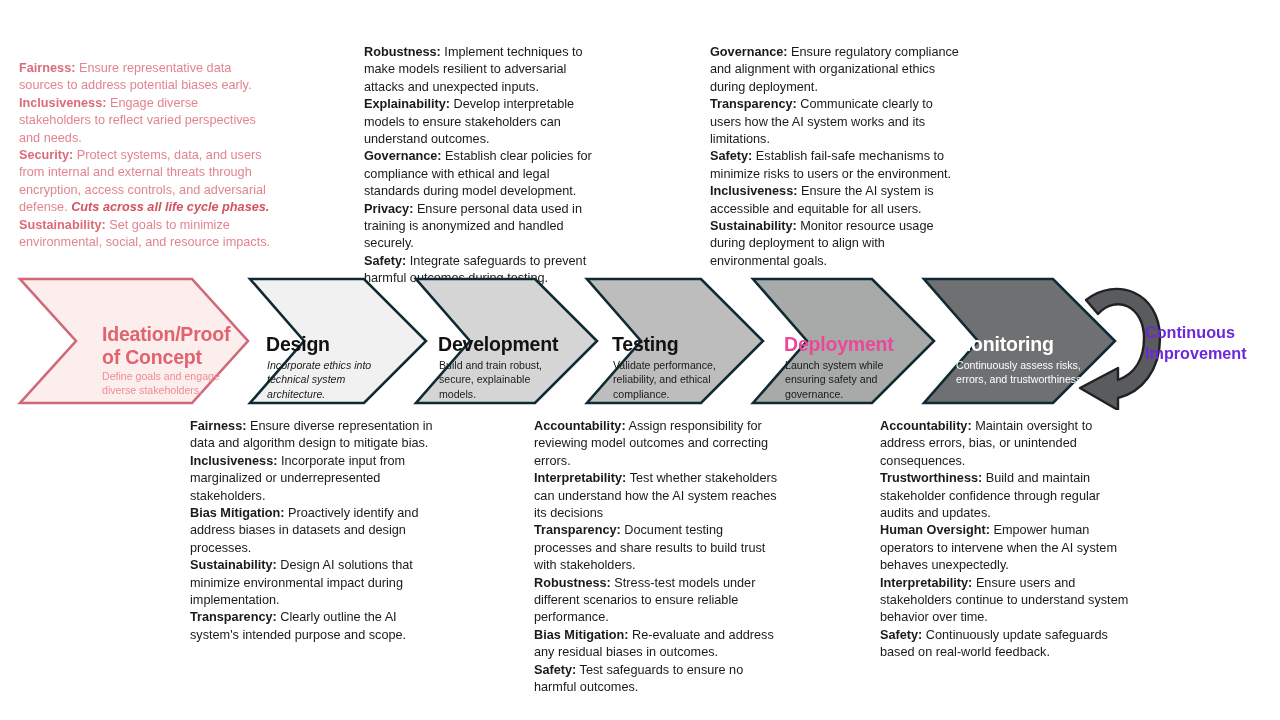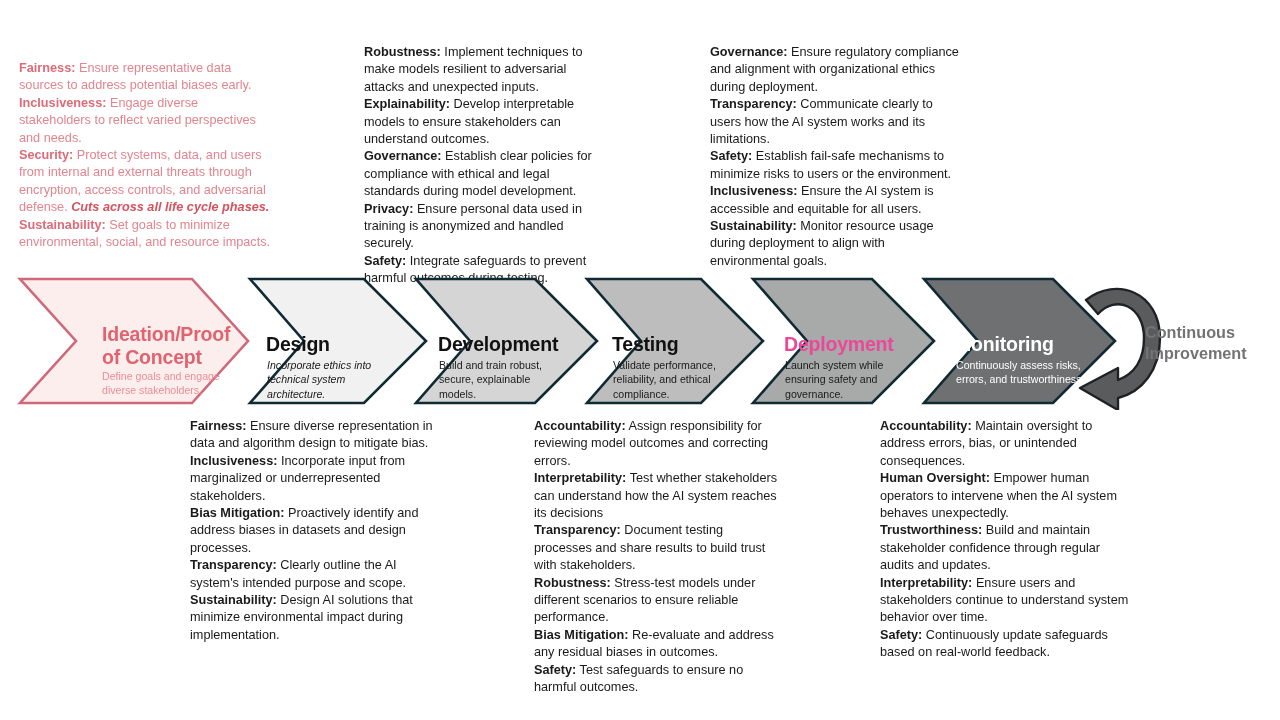--- a/index.html
+++ b/index.html
@@ -61,21 +61,21 @@
   #c4 .sub{left:34px;top:81px;width:120px;color:#1a1a1a;}
 
   #c5{left:922px;width:195px;}
   #c5 .ttl{left:33px;top:56px;font-size:19.5px;color:#ffffff;}
   #c5 .sub{left:34px;top:81px;width:135px;color:#ffffff;}
 
   
   #ciarrow{position:absolute;left:1074px;top:278px;width:96px;height:132px;}
   #cilabel{
     position:absolute;left:1145px;top:322px;width:130px;
-    font-size:16.2px;font-weight:bold;line-height:21px;color:#737373;
+    font-size:16.2px;font-weight:bold;line-height:21px;color:#6d28d9;
   }
 </style>
 </head>
 <body>
 
 <div id="stage">
 
   <div class="note pink n-top1">
       <span class="ln"><b>Fairness:</b> Ensure representative data sources to address potential biases early.</span>
       <span class="ln"><b>Inclusiveness:</b> Engage diverse stakeholders to reflect varied perspectives and needs.</span>
@@ -167,32 +167,32 @@
              L44,132 L6,110 L44,90 L44,102
              C60,96 70,82 70,60
              C70,28 42,16 24,36 Z" fill="#5a5b5d" stroke="#1f2124" stroke-width="2.4" stroke-linejoin="round"></path>
   </svg>
   <div id="cilabel">Continuous Improvement</div>
 
   <div class="note n-bot1">
       <span class="ln"><b>Fairness:</b> Ensure diverse representation in data and algorithm design to mitigate bias.</span>
       <span class="ln"><b>Inclusiveness:</b> Incorporate input from marginalized or underrepresented stakeholders.</span>
       <span class="ln"><b>Bias Mitigation:</b> Proactively identify and address biases in datasets and design processes.</span>
+      <span class="ln"><b>Sustainability:</b> Design AI solutions that minimize environmental impact during implementation.</span>
       <span class="ln"><b>Transparency:</b> Clearly outline the AI system's intended purpose and scope.</span>
-      <span class="ln"><b>Sustainability:</b> Design AI solutions that minimize environmental impact during implementation.</span>
     </div>
   <div class="note n-bot2">
       <span class="ln"><b>Accountability:</b> Assign responsibility for reviewing model outcomes and correcting errors.</span>
       <span class="ln"><b>Interpretability:</b> Test whether stakeholders can understand how the AI system reaches its decisions</span>
       <span class="ln"><b>Transparency:</b> Document testing processes and share results to build trust with stakeholders.</span>
       <span class="ln"><b>Robustness:</b> Stress-test models under different scenarios to ensure reliable performance.</span>
       <span class="ln"><b>Bias Mitigation:</b> Re-evaluate and address any residual biases in outcomes.</span>
       <span class="ln"><b>Safety:</b> Test safeguards to ensure no harmful outcomes.</span>
     </div>
   <div class="note n-bot3">
       <span class="ln"><b>Accountability:</b> Maintain oversight to address errors, bias, or unintended consequences.</span>
+      <span class="ln"><b>Trustworthiness:</b> Build and maintain stakeholder confidence through regular audits and updates.</span>
       <span class="ln"><b>Human Oversight:</b> Empower human operators to intervene when the AI system behaves unexpectedly.</span>
-      <span class="ln"><b>Trustworthiness:</b> Build and maintain stakeholder confidence through regular audits and updates.</span>
       <span class="ln"><b>Interpretability:</b> Ensure users and stakeholders continue to understand system behavior over time.</span>
       <span class="ln"><b>Safety:</b> Continuously update safeguards based on real-world feedback.</span>
     </div>
 
 </div>
 
 </body></html>

